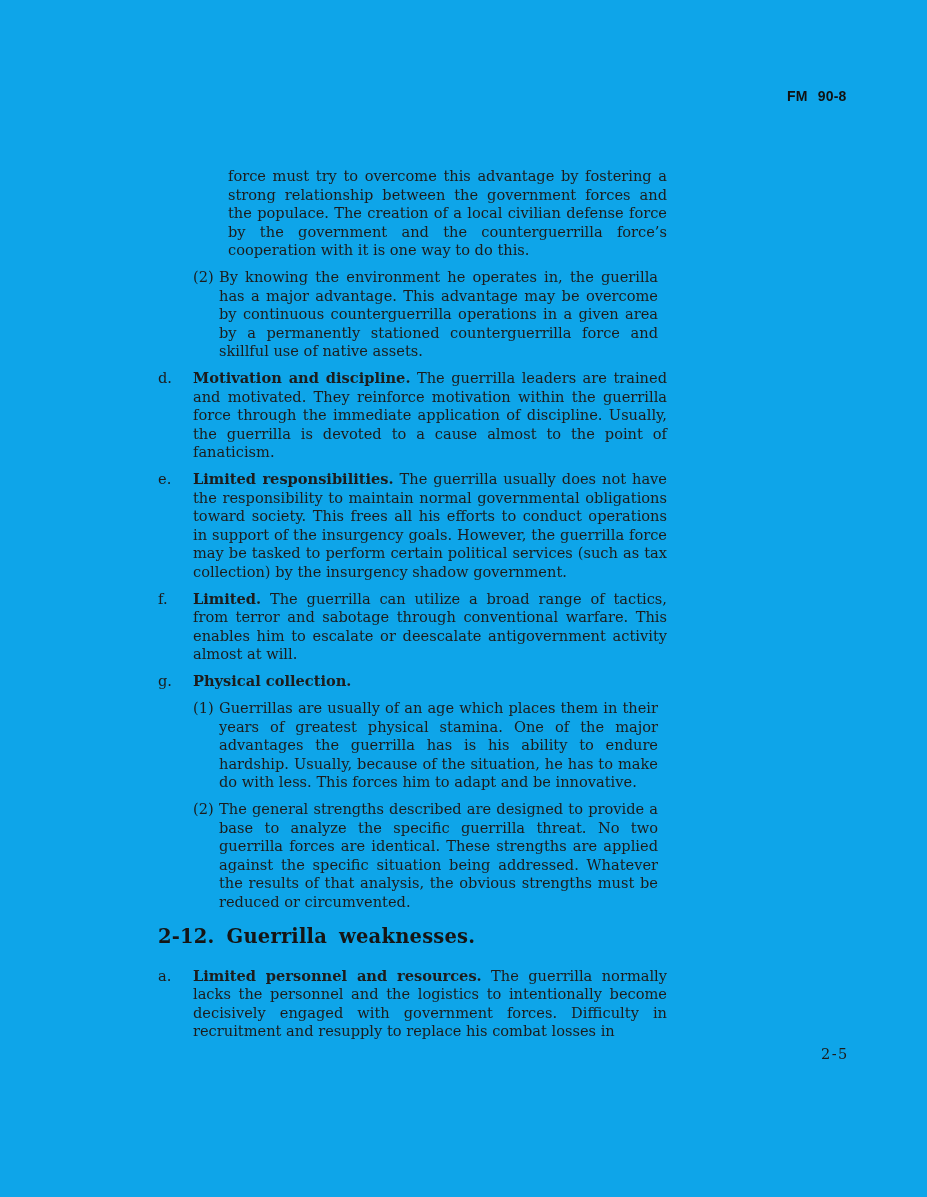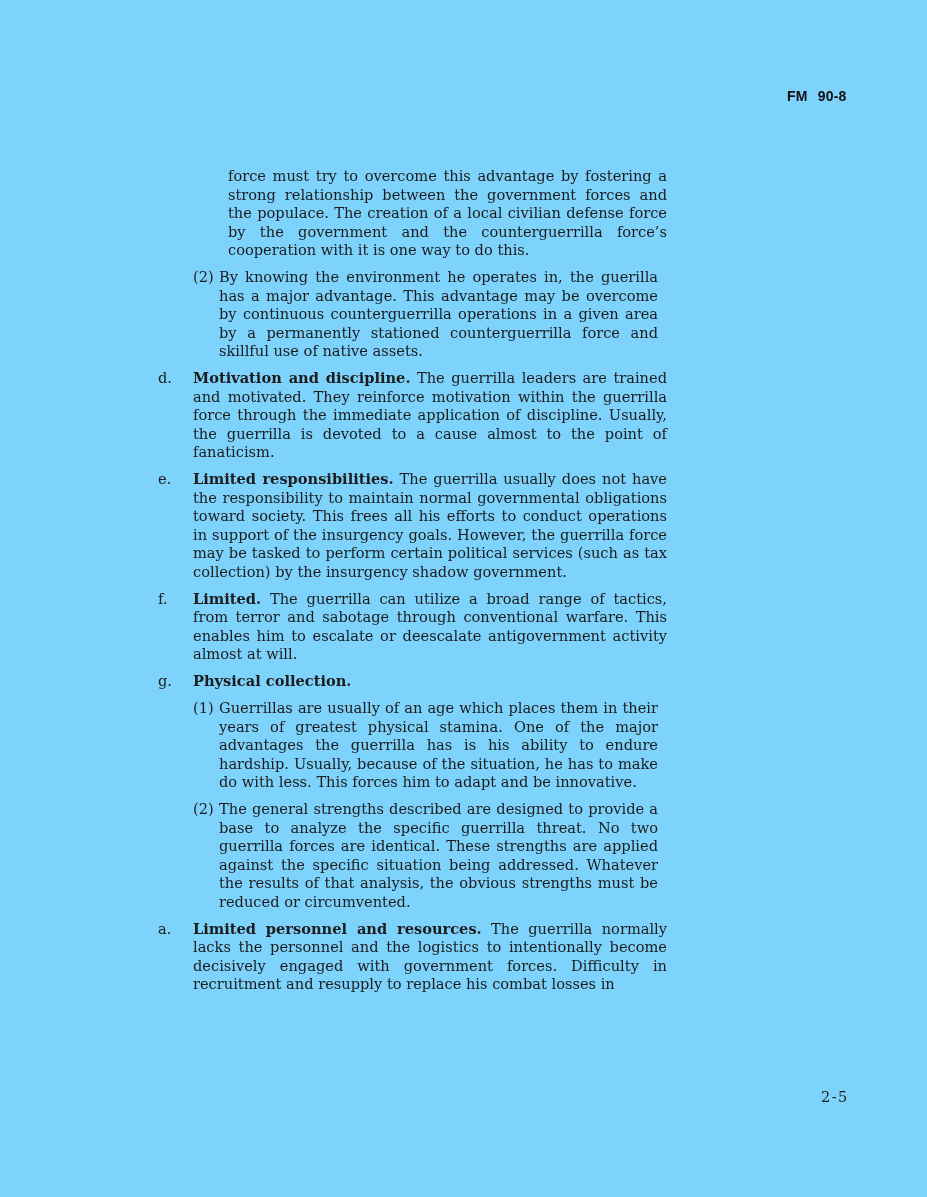--- a/index.html
+++ b/index.html
@@ -4,21 +4,21 @@
   <style>
     html, body {
       margin: 0;
       padding: 0;
       background: #ffffff;
     }
     .page {
       position: relative;
       width: 927px;
       height: 1197px;
-      background: #7dd3fc;
+      background: #0ea5e9;
       font-family: "DejaVu Serif", serif;
       color: #1c1c1c;
       overflow: hidden;
     }
     .doc-code {
       position: absolute;
       top: 88px;
       left: 787px;
       font-family: "Liberation Sans", sans-serif;
       font-weight: bold;
@@ -74,21 +74,21 @@
       font-size: 19.5px;
       font-weight: bold;
       line-height: 24px;
       margin: 14px 0 17.5px 0;
       word-spacing: 5px;
       letter-spacing: 0.2px;
       color: #151515;
     }
     .page-number {
       position: absolute;
-      top: 1089px;
+      top: 1046px;
       left: 821px;
       font-size: 14.5px;
       letter-spacing: 1.5px;
       color: #1c1c1c;
     }
   </style>
 </head>
 <body>
 
 <div class="page">
@@ -127,20 +127,21 @@
     <div class="para item num-item">
       <span class="label">(1)</span>
       <p class="body">Guerrillas are usually of an age which places them in their years of greatest physical stamina. One of the major advantages the guerrilla has is his ability to endure hardship. Usually, because of the situation, he has to make do with less. This forces him to adapt and be innovative.</p>
     </div>
 
     <div class="para item num-item">
       <span class="label">(2)</span>
       <p class="body">The general strengths described are designed to provide a base to analyze the specific guerrilla threat. No two guerrilla forces are identical. These strengths are applied against the specific situation being addressed. Whatever the results of that analysis, the obvious strengths must be reduced or circumvented.</p>
     </div>
 
+    <h2 class="section-heading">2-12. Guerrilla weaknesses.</h2>
 
     <div class="para item letter-item">
       <span class="label">a.</span>
       <p class="body"><span class="lead">Limited personnel and resources.</span> <span>The guerrilla normally lacks the personnel and the logistics to intentionally become decisively engaged with government forces. Difficulty in recruitment and resupply to replace his combat losses in</span></p>
     </div>
 
   </div>
 
   <div class="page-number">2-5</div>
 

